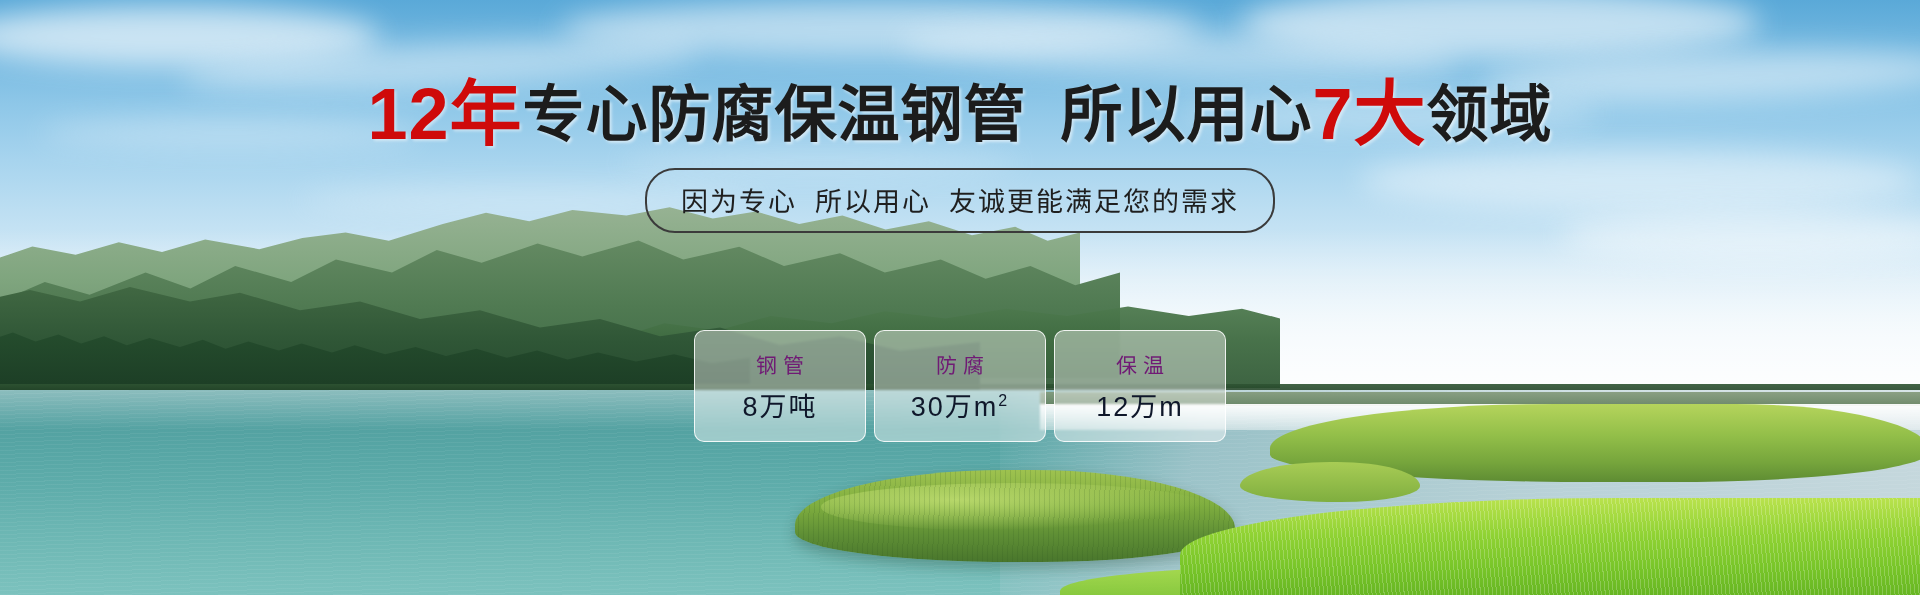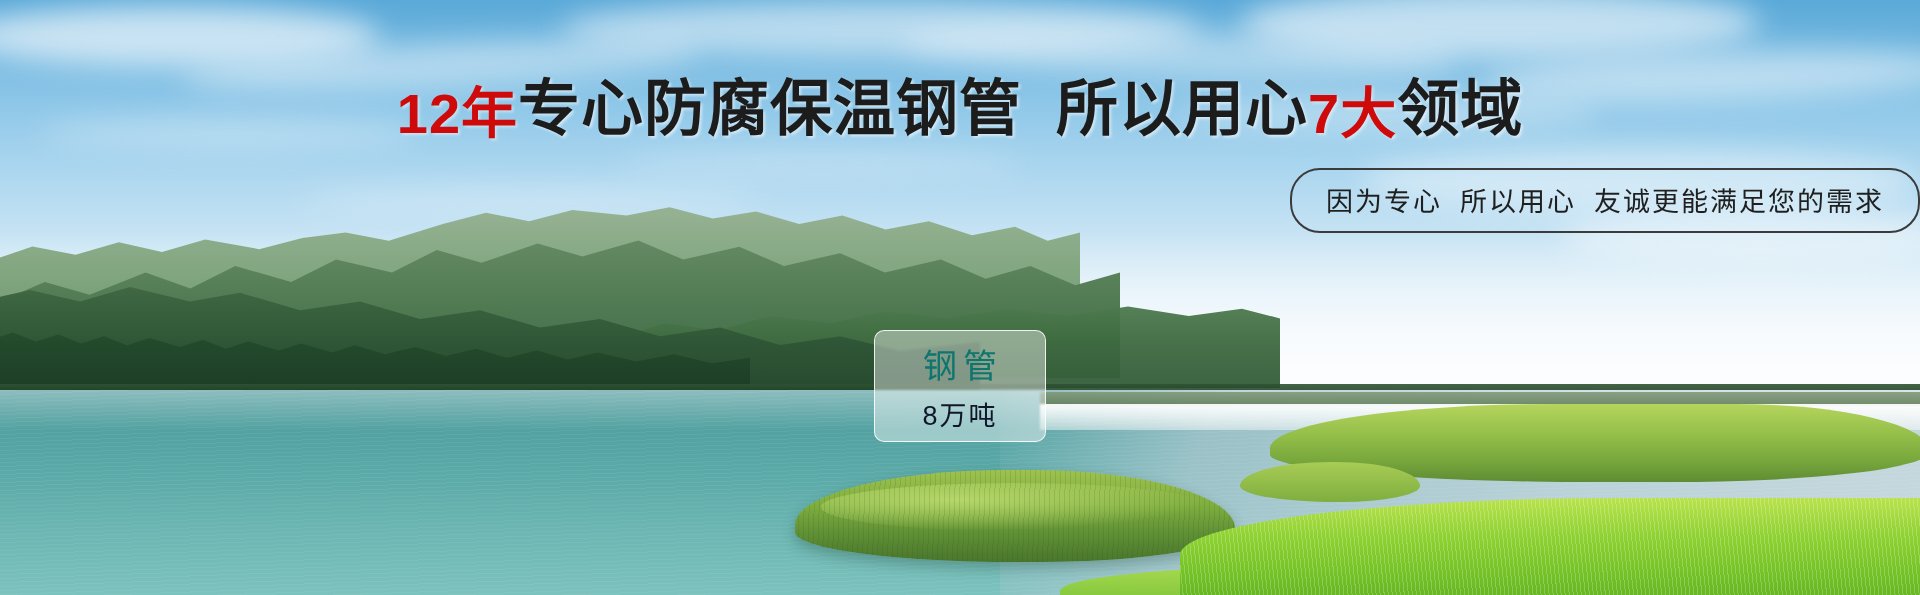--- a/index.html
+++ b/index.html
@@ -209,31 +209,31 @@
     font-size:62px;
     font-weight:bold;
     line-height:1;
     letter-spacing:1px;
     white-space:nowrap;
     color:#1c1c1c;
     text-shadow:2px 2px 3px rgba(255,255,255,.55);
   }
   .headline .red {
     color:#cf0a0a;
-    font-size:56px;
+    font-size:72px;
     vertical-align:-3px;
     text-shadow:2px 2px 3px rgba(255,255,255,.45);
   }
   .headline .gap { display:inline-block; width:34px; }
 
   .subtitle-wrap {
     position:absolute;
     left:0; right:0; top:168px;
     display:flex;
-    justify-content:flex-end;
+    justify-content:center;
   }
   .subtitle {
     display:inline-block;
     border:2px solid #3b3b3b;
     border-radius:30px;
     padding:10px 34px 12px;
     font-size:27px;
     letter-spacing:2px;
     color:#1f1f1f;
     white-space:nowrap;
@@ -257,22 +257,22 @@
     border:1px solid rgba(255,255,255,.85);
     border-radius:10px;
     display:flex;
     flex-direction:column;
     align-items:center;
     justify-content:center;
     gap:6px;
     backdrop-filter:blur(1px);
   }
   .card .label {
-    font-size:34px;
-    color:#0f766e;
+    font-size:21px;
+    color:#701a75;
     letter-spacing:6px;
     text-indent:6px;
     font-family:Liberation Mono, monospace;
   }
   .card .value {
     font-size:27px;
     color:#0f172a;
     letter-spacing:2px;
     font-family:"Liberation Sans","DejaVu Sans",sans-serif;
   }
@@ -333,18 +333,26 @@
       </div>
     </div>
 
     <div class="cards">
 
       <div class="card">
         <div class="label">钢管</div>
         <div class="value"><span>8万吨</span></div>
       </div>
 
-
+      <div class="card">
+        <div class="label">防腐</div>
+        <div class="value"><span>30万m</span><sup>2</sup></div>
+      </div>
+
+      <div class="card">
+        <div class="label">保温</div>
+        <div class="value"><span>12万m</span></div>
+      </div>
 
     </div>
 
   </div>
 </div>
 
 </body></html>

